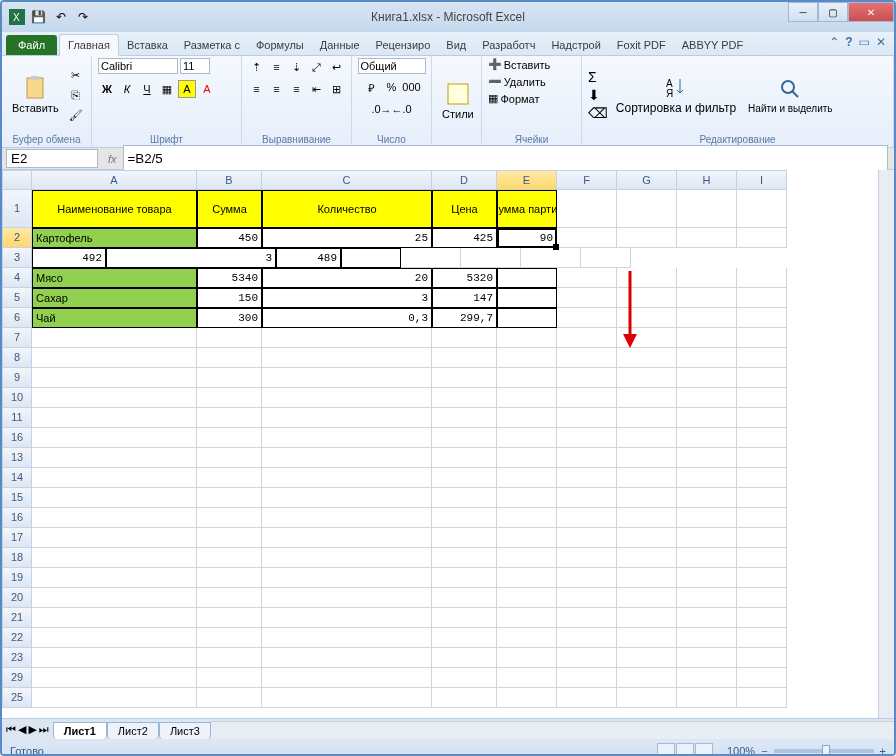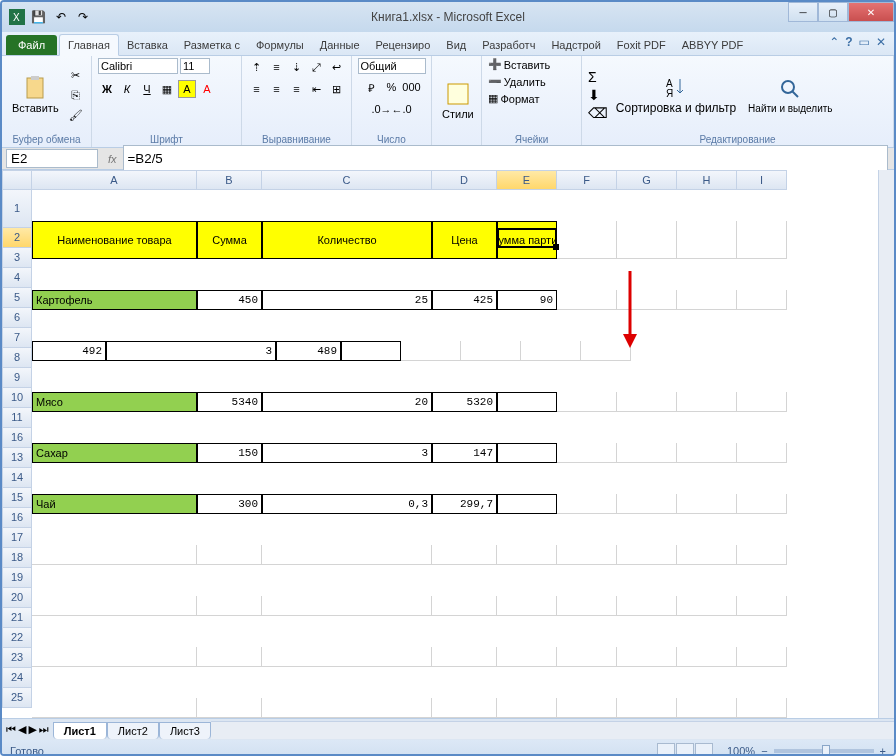--- a/index.html
+++ b/index.html
@@ -34,21 +34,21 @@
 .grid-area { position: relative; height: 548px; overflow: hidden; background: #fff; }
 .colheads { display: flex; position: absolute; top: 0; left: 0; right: 16px; height: 20px; }
 .corner { width: 30px; height: 20px; background: linear-gradient(#f3f6fb,#dde6f2); border: 1px solid #c4d2e6; }
 .colhead { height: 20px; background: linear-gradient(#f3f6fb,#dde6f2); border: 1px solid #c4d2e6; border-left: none; text-align: center; font-size: 11px; color: #3b5a88; line-height: 18px; }
 .colhead.sel { background: linear-gradient(#ffe9a6,#ffd76b); }
 .rowheads { position: absolute; top: 20px; left: 0; width: 30px; }
 .rowhead { height: 20px; background: linear-gradient(#f3f6fb,#dde6f2); border: 1px solid #c4d2e6; border-top: none; text-align: center; font-size: 11px; color: #3b5a88; line-height: 18px; }
 .rowhead.tall { height: 38px; line-height: 36px; }
 .rowhead.sel { background: linear-gradient(#ffe9a6,#ffd76b); }
 .cells { position: absolute; top: 20px; left: 30px; right: 16px; bottom: 0; }
-.cellrow { display: flex; height: 20px; margin-top: 31px; }
+.cellrow { display: flex; height: 20px; }
 .cellrow.tall { height: 38px; }
 .cell { border-right: 1px solid #d4d4d4; border-bottom: 1px solid #d4d4d4; font-size: 11px; padding: 0 3px; display: flex; align-items: center; overflow: hidden; white-space: nowrap; }
 .cell.hdr { background: #ffff00; border: 1px solid #000; justify-content: center; text-align: center; }
 .cell.name { background: #92d050; border: 1px solid #000; }
 .cell.dat { background: #fff; border: 1px solid #000; justify-content: flex-end; font-family: Liberation Mono, monospace; }
 .sel-outline { position: absolute; border: 2px solid #000; pointer-events: none; }
 .fillhandle { position: absolute; width: 6px; height: 6px; background: #000; }
 .vscroll { position: absolute; right: 0; top: 0; bottom: 0; width: 16px; background: #e8edf4; border-left: 1px solid #c4d2e6; }
 .hscroll { height: 18px; background: #e8edf4; display: flex; align-items: center; border-top: 1px solid #c4d2e6; }
 .sheettabs { height: 22px; background: #dce6f2; display: flex; align-items: center; font-size: 11px; border-top: 1px solid #b9cde5; }
@@ -273,21 +273,21 @@
       <div class="rowhead">14</div>
       <div class="rowhead">15</div>
       <div class="rowhead">16</div>
       <div class="rowhead">17</div>
       <div class="rowhead">18</div>
       <div class="rowhead">19</div>
       <div class="rowhead">20</div>
       <div class="rowhead">21</div>
       <div class="rowhead">22</div>
       <div class="rowhead">23</div>
-      <div class="rowhead">24</div>
+      <div class="rowhead">29</div>
       <div class="rowhead">25</div>
     </div>
   <div class="cells" id="cells">
       <div class="cellrow tall">
         <div class="cell hdr" style="width: 165px;">Наименование товара</div>
         <div class="cell hdr" style="width: 65px;">Сумма</div>
         <div class="cell hdr" style="width: 170px;">Количество</div>
         <div class="cell hdr" style="width: 65px;">Цена</div>
         <div class="cell hdr" style="width: 60px;">Сумма партии</div>
         <div class="cell " style="width: 60px;"></div>

